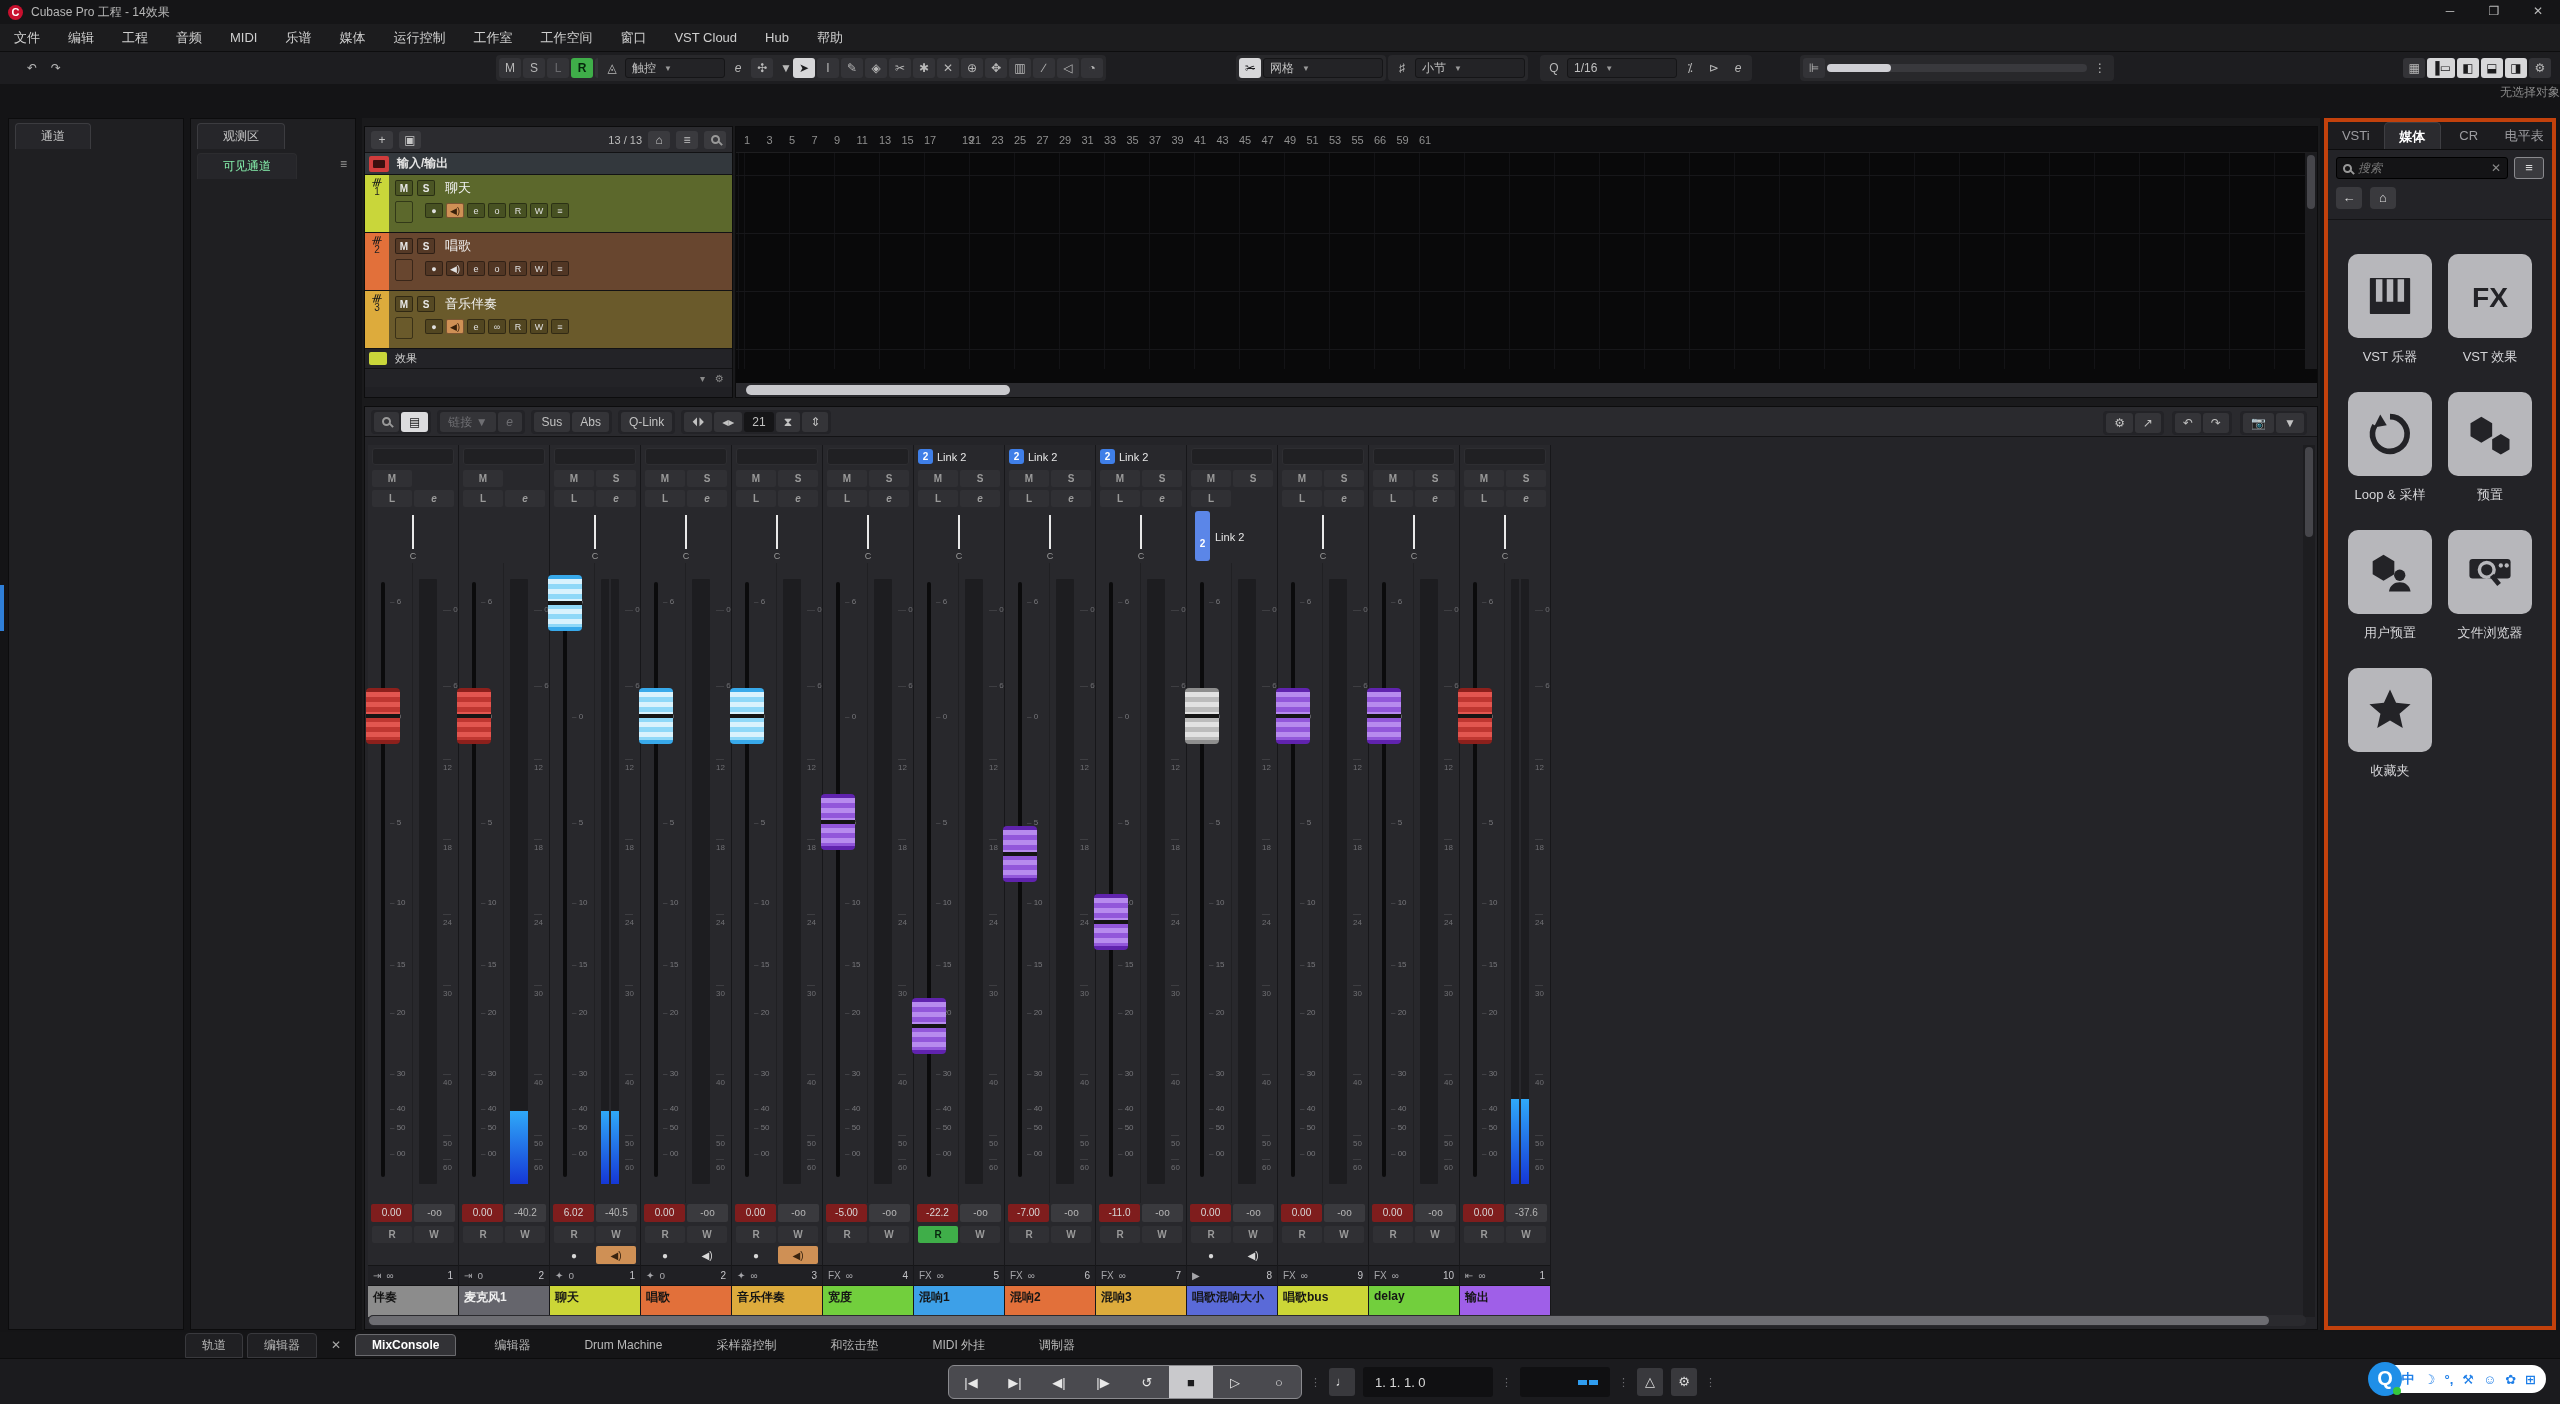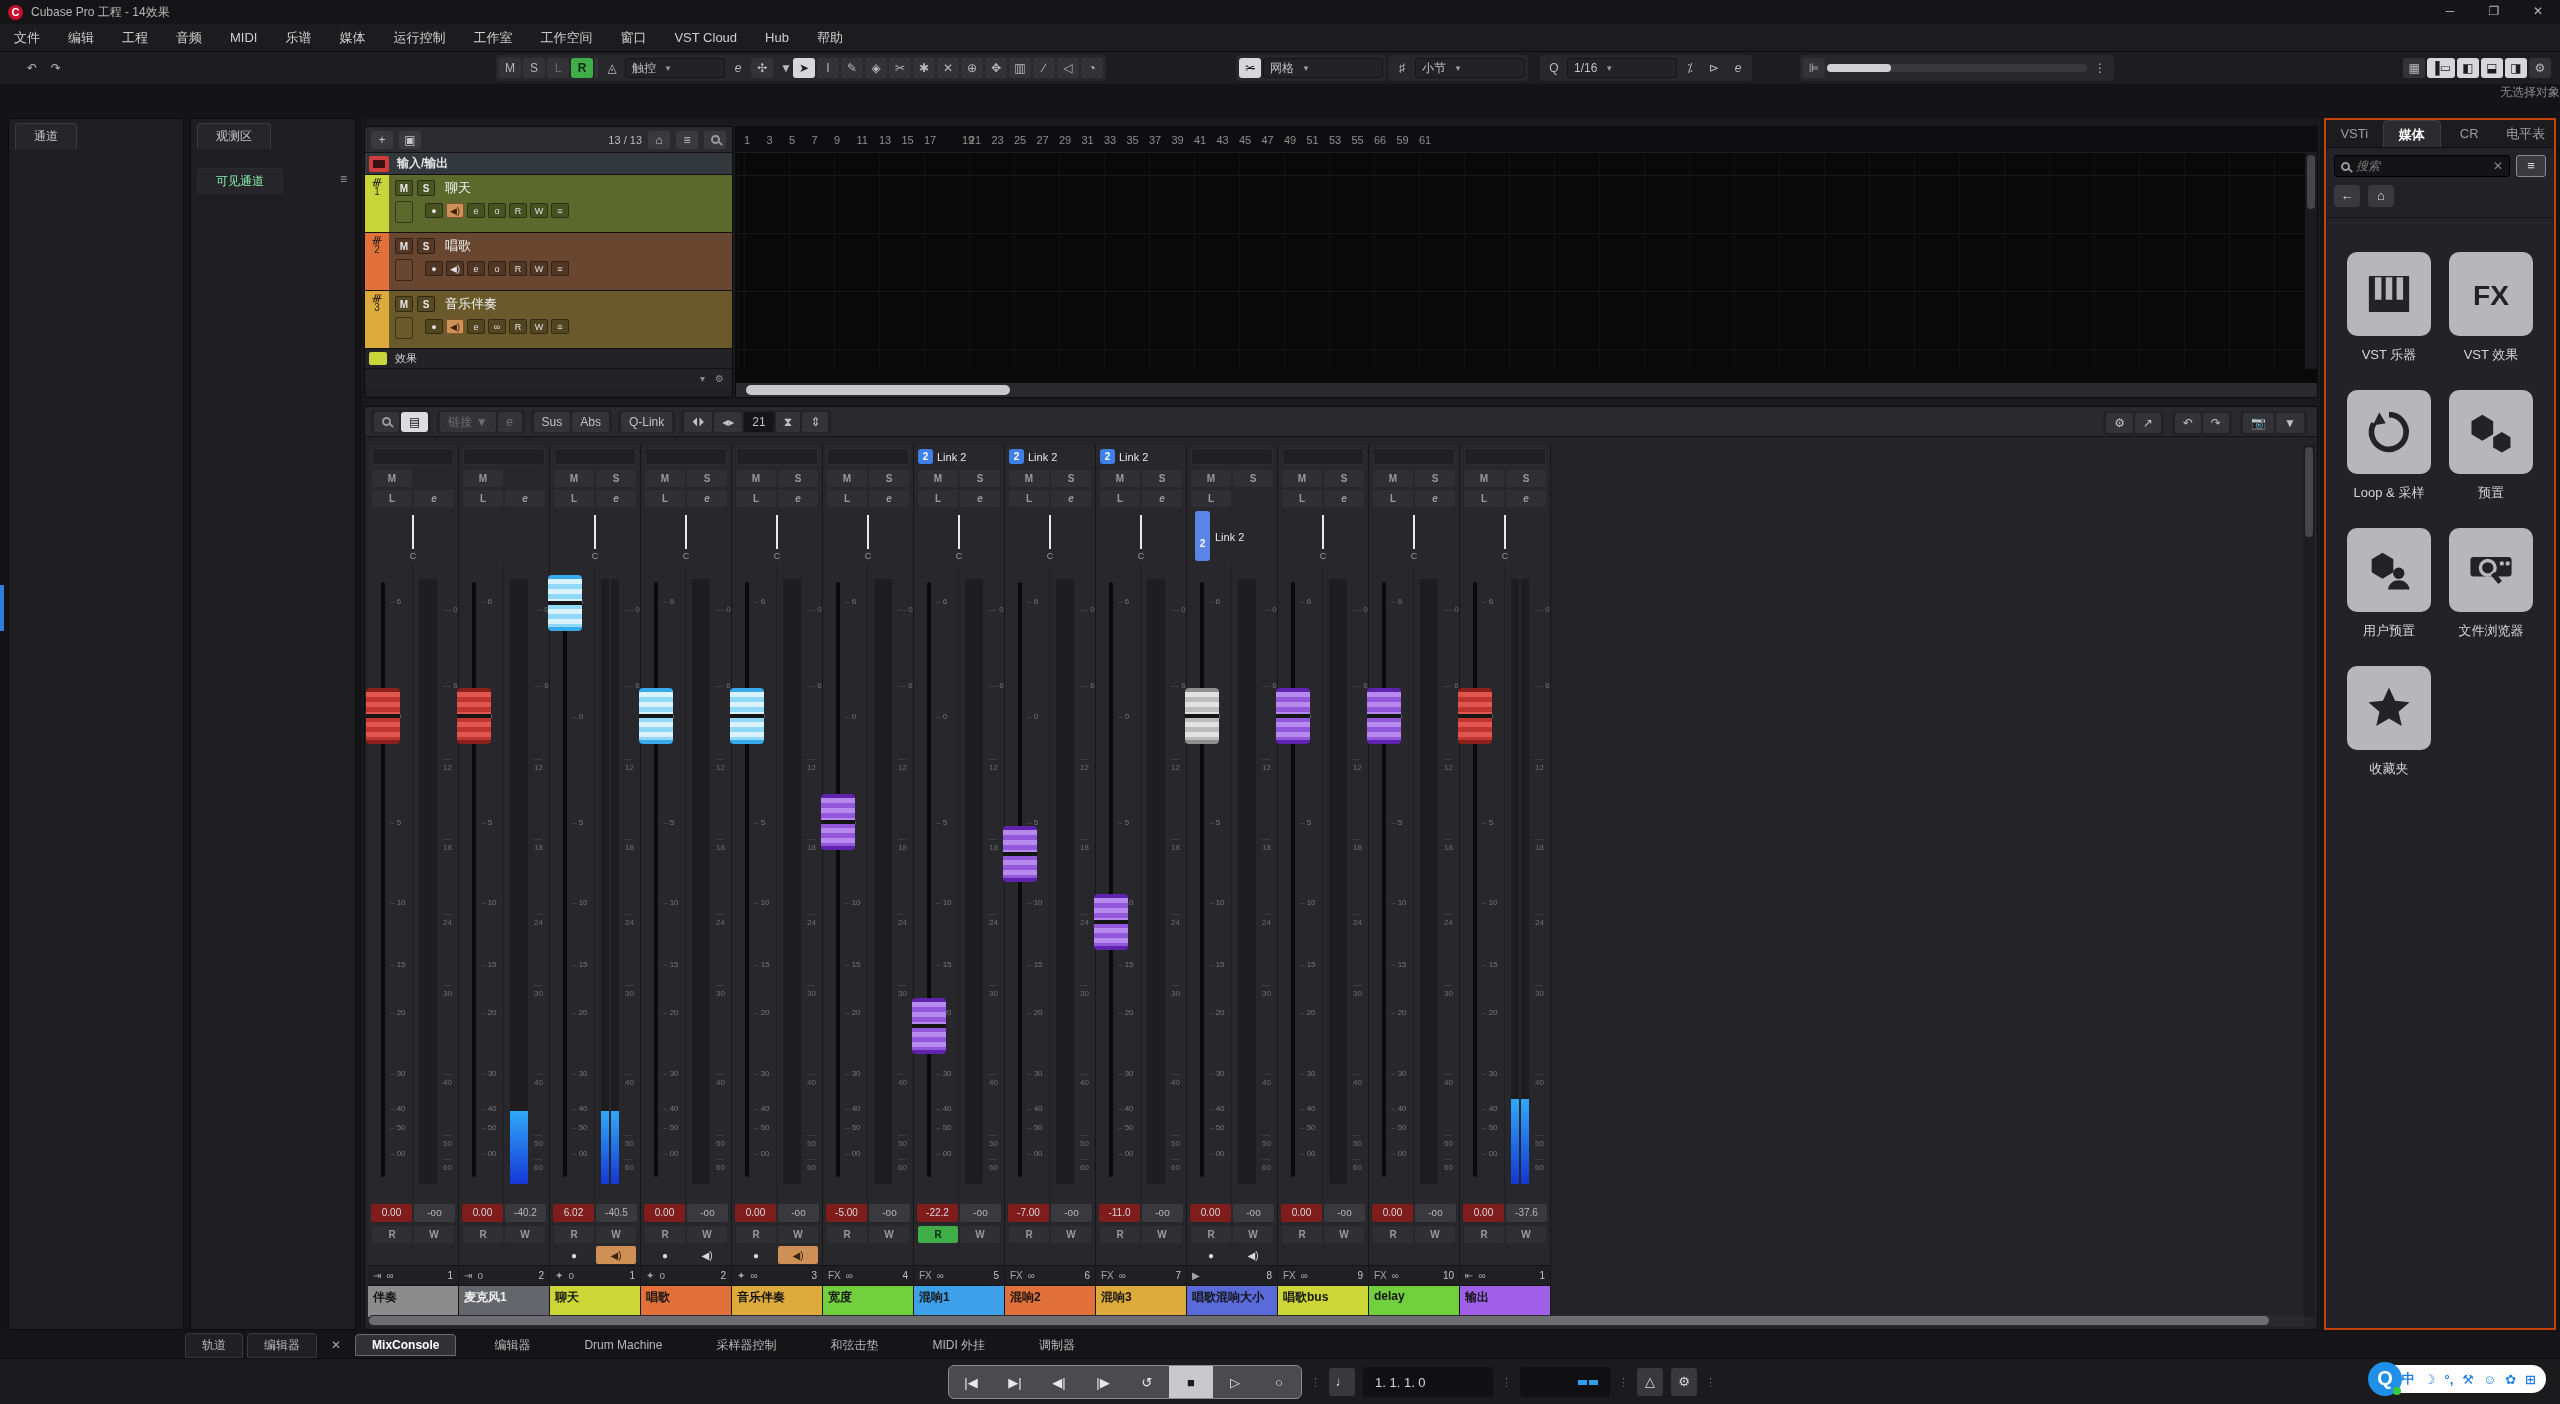--- a/index.html
+++ b/index.html
@@ -36,23 +36,23 @@
   .tb-drop .dd { font-size:8px; color:#9a9a9a; }
   .tb-slider { width:260px; height:8px; background:#39393d; border-radius:4px; position:relative; }
   .tb-slider .fill { position:absolute; left:0; top:0; height:8px; width:64px; background:#cfcfd4; border-radius:4px; }
   #infoline { position:absolute; left:0; top:84px; width:2560px; height:18px; text-align:right;
     font-size:12px; color:#8a8a8a; }
 
   
   #left-panel   { position:absolute; left:8px;   top:118px; width:176px;  height:1212px; background:#1f1f22; border:1px solid #0c0c0d; }
   #inspector    { position:absolute; left:190px; top:118px; width:166px;  height:1212px; background:#1f1f22; border:1px solid #0c0c0d; }
   #main         { position:absolute; left:362px; top:118px; width:1958px; height:1212px; background:#1a1a1c; }
-  #right-panel  { position:absolute; left:2324px;top:118px; width:232px;  height:1212px; background:#232327; border:2px solid #c2410c; }
+  #right-panel  { position:absolute; left:2324px;top:118px; width:232px;  height:1212px; background:#232327; border:4px solid #c2410c; }
   .zone-tab { display:inline-block; border:1px solid #3c3c40; border-bottom:none; background:#26262a;
-    border-radius:4px 4px 0 0; padding:4px 18px; font-size:12px; color:#c7c7c7; margin:4px 0 15px 6px; }
+    border-radius:4px 4px 0 0; padding:4px 25px; font-size:12px; color:#c7c7c7; margin:4px 0 0 6px; }
   .zone-tab.dim { border-color:#2c2c2f; color:#86efac; }
   .edge-accent { position:absolute; left:0; top:585px; width:4px; height:46px; background:#2f7fd8; }
 
   
   #project { position:absolute; left:2px; top:8px; width:1954px; height:272px; }
   #tracklist { position:absolute; left:0; top:0; width:369px; height:272px; background:#202024; border:1px solid #0c0c0d; }
   #tl-header { height:26px; background:#2b2b2f; display:flex; align-items:center; gap:6px; padding:0 6px; border-bottom:1px solid #121214; }
   #tl-header .sp { flex:1; }
   .mini-btn { width:22px; height:18px; border-radius:3px; background:#3a3a3e; color:#c5c5c5;
     font-size:12px; text-align:center; line-height:18px; }

